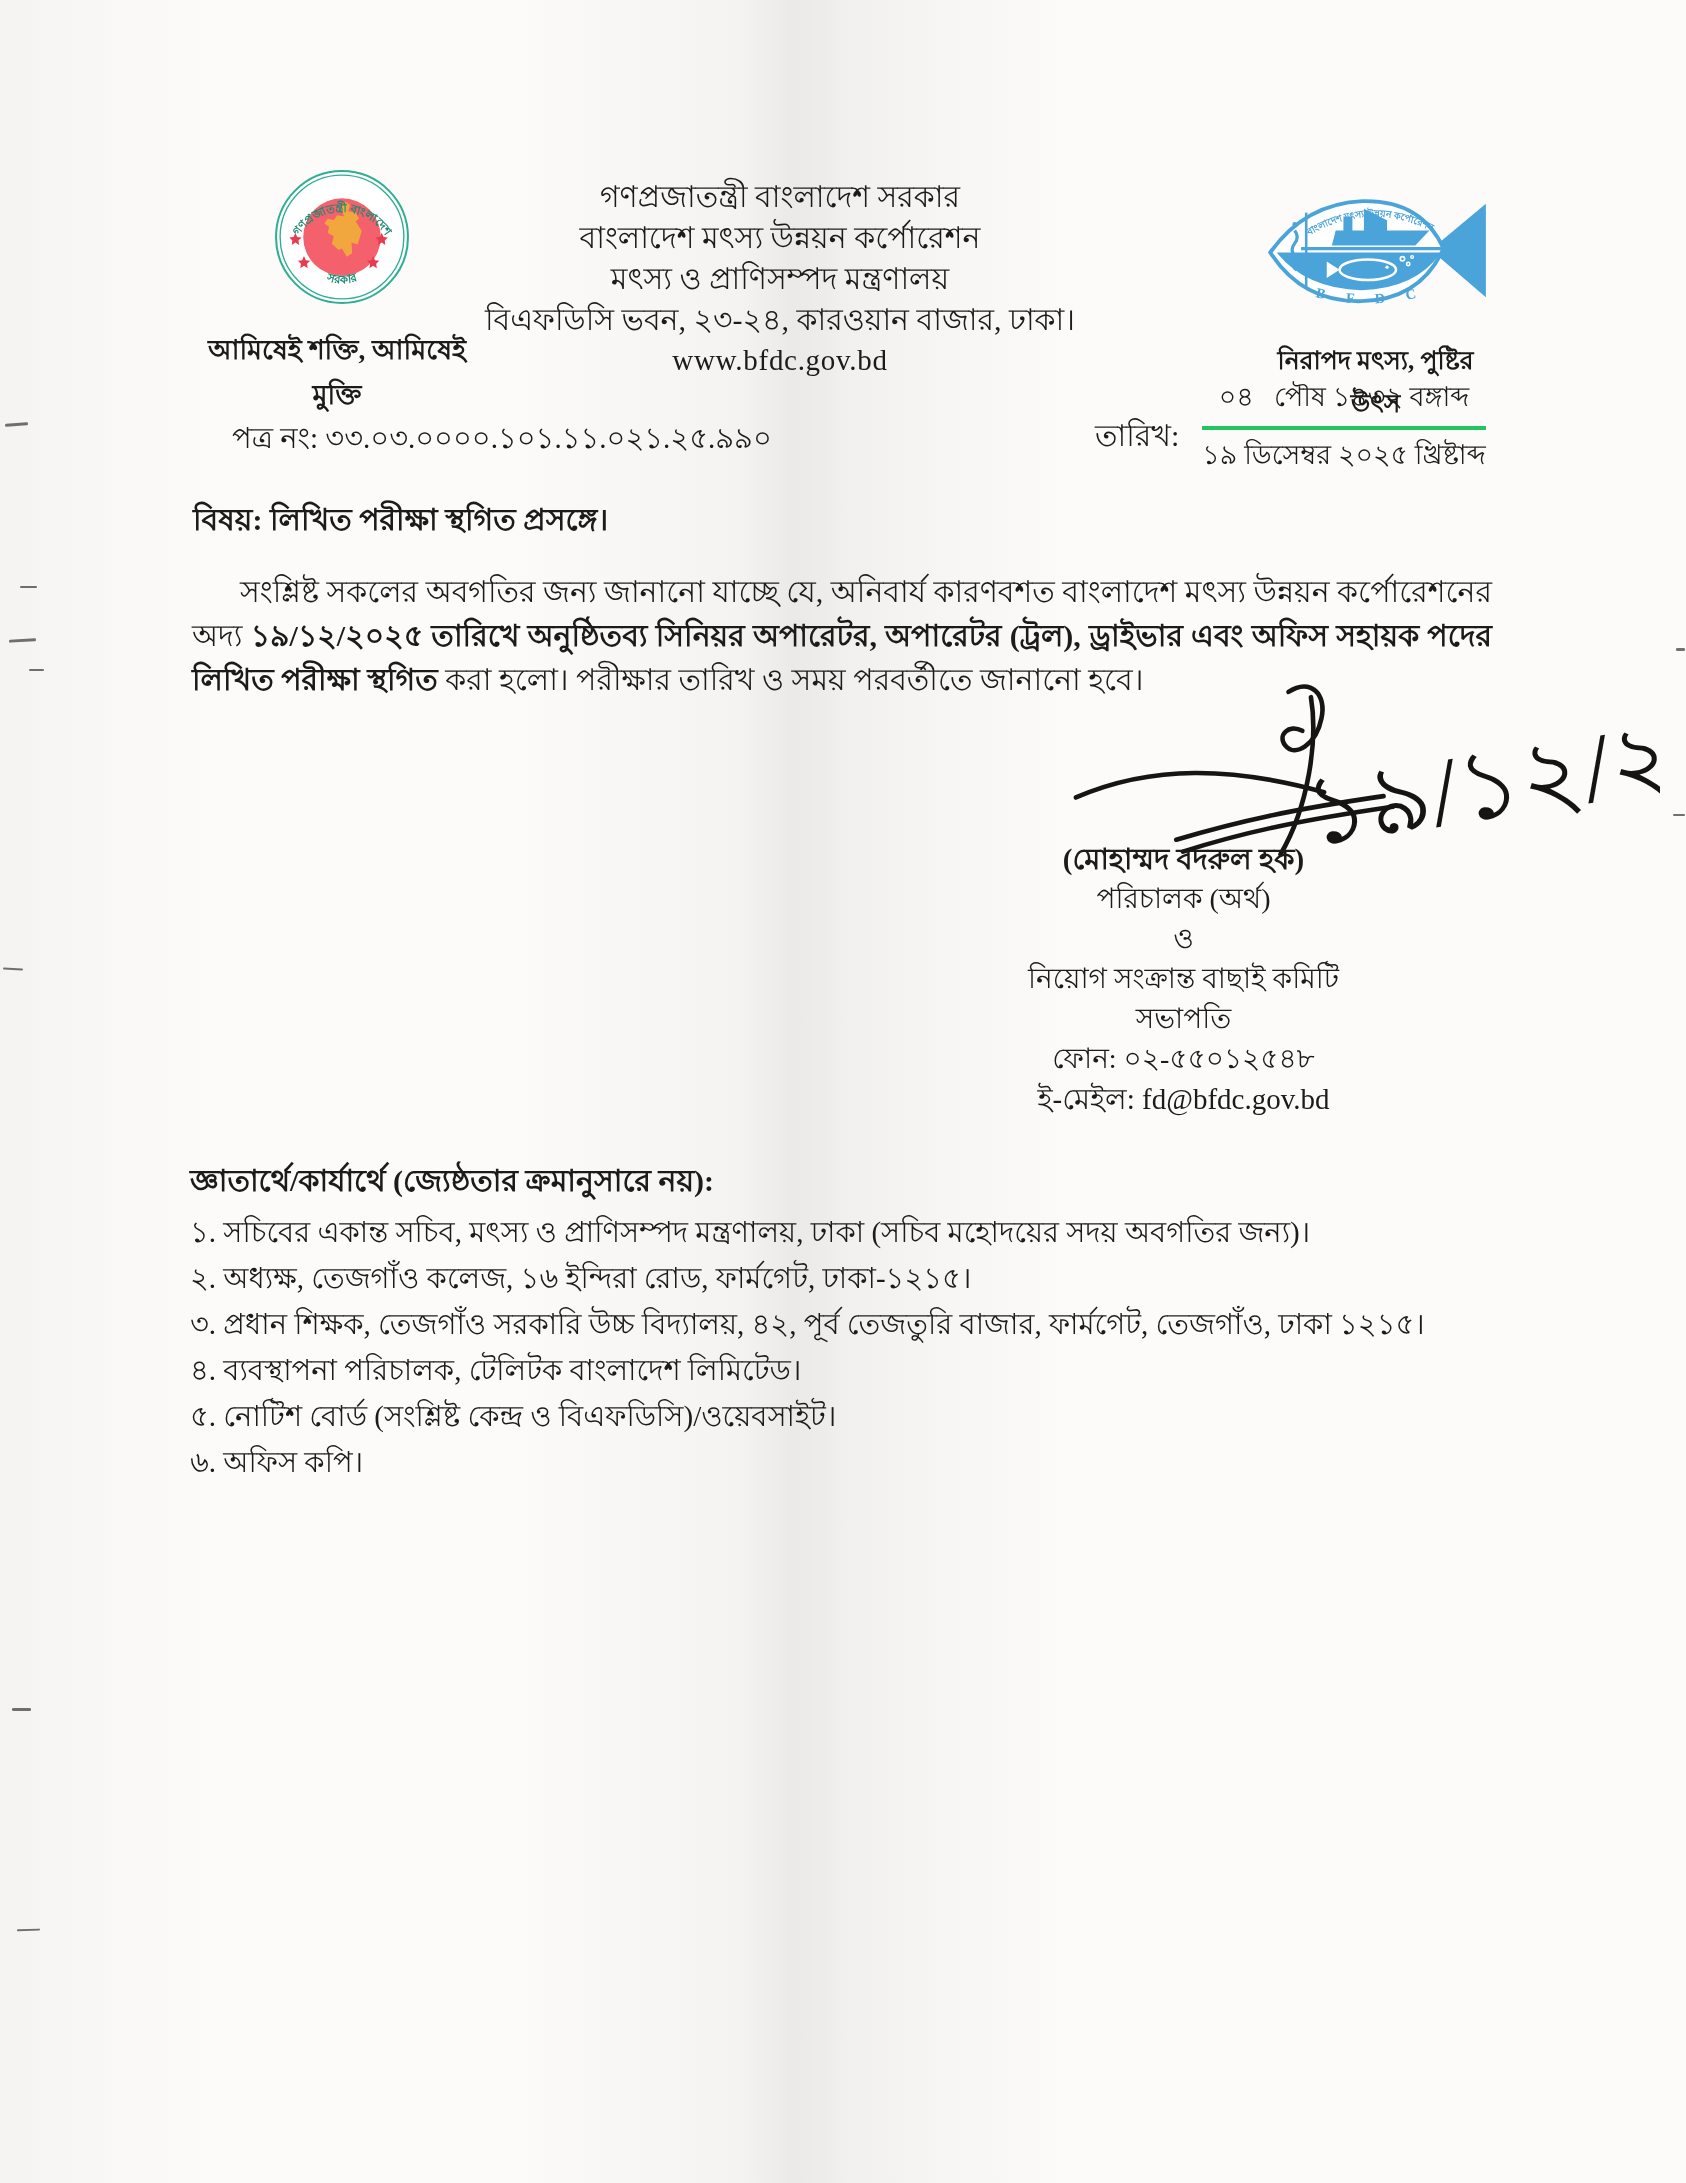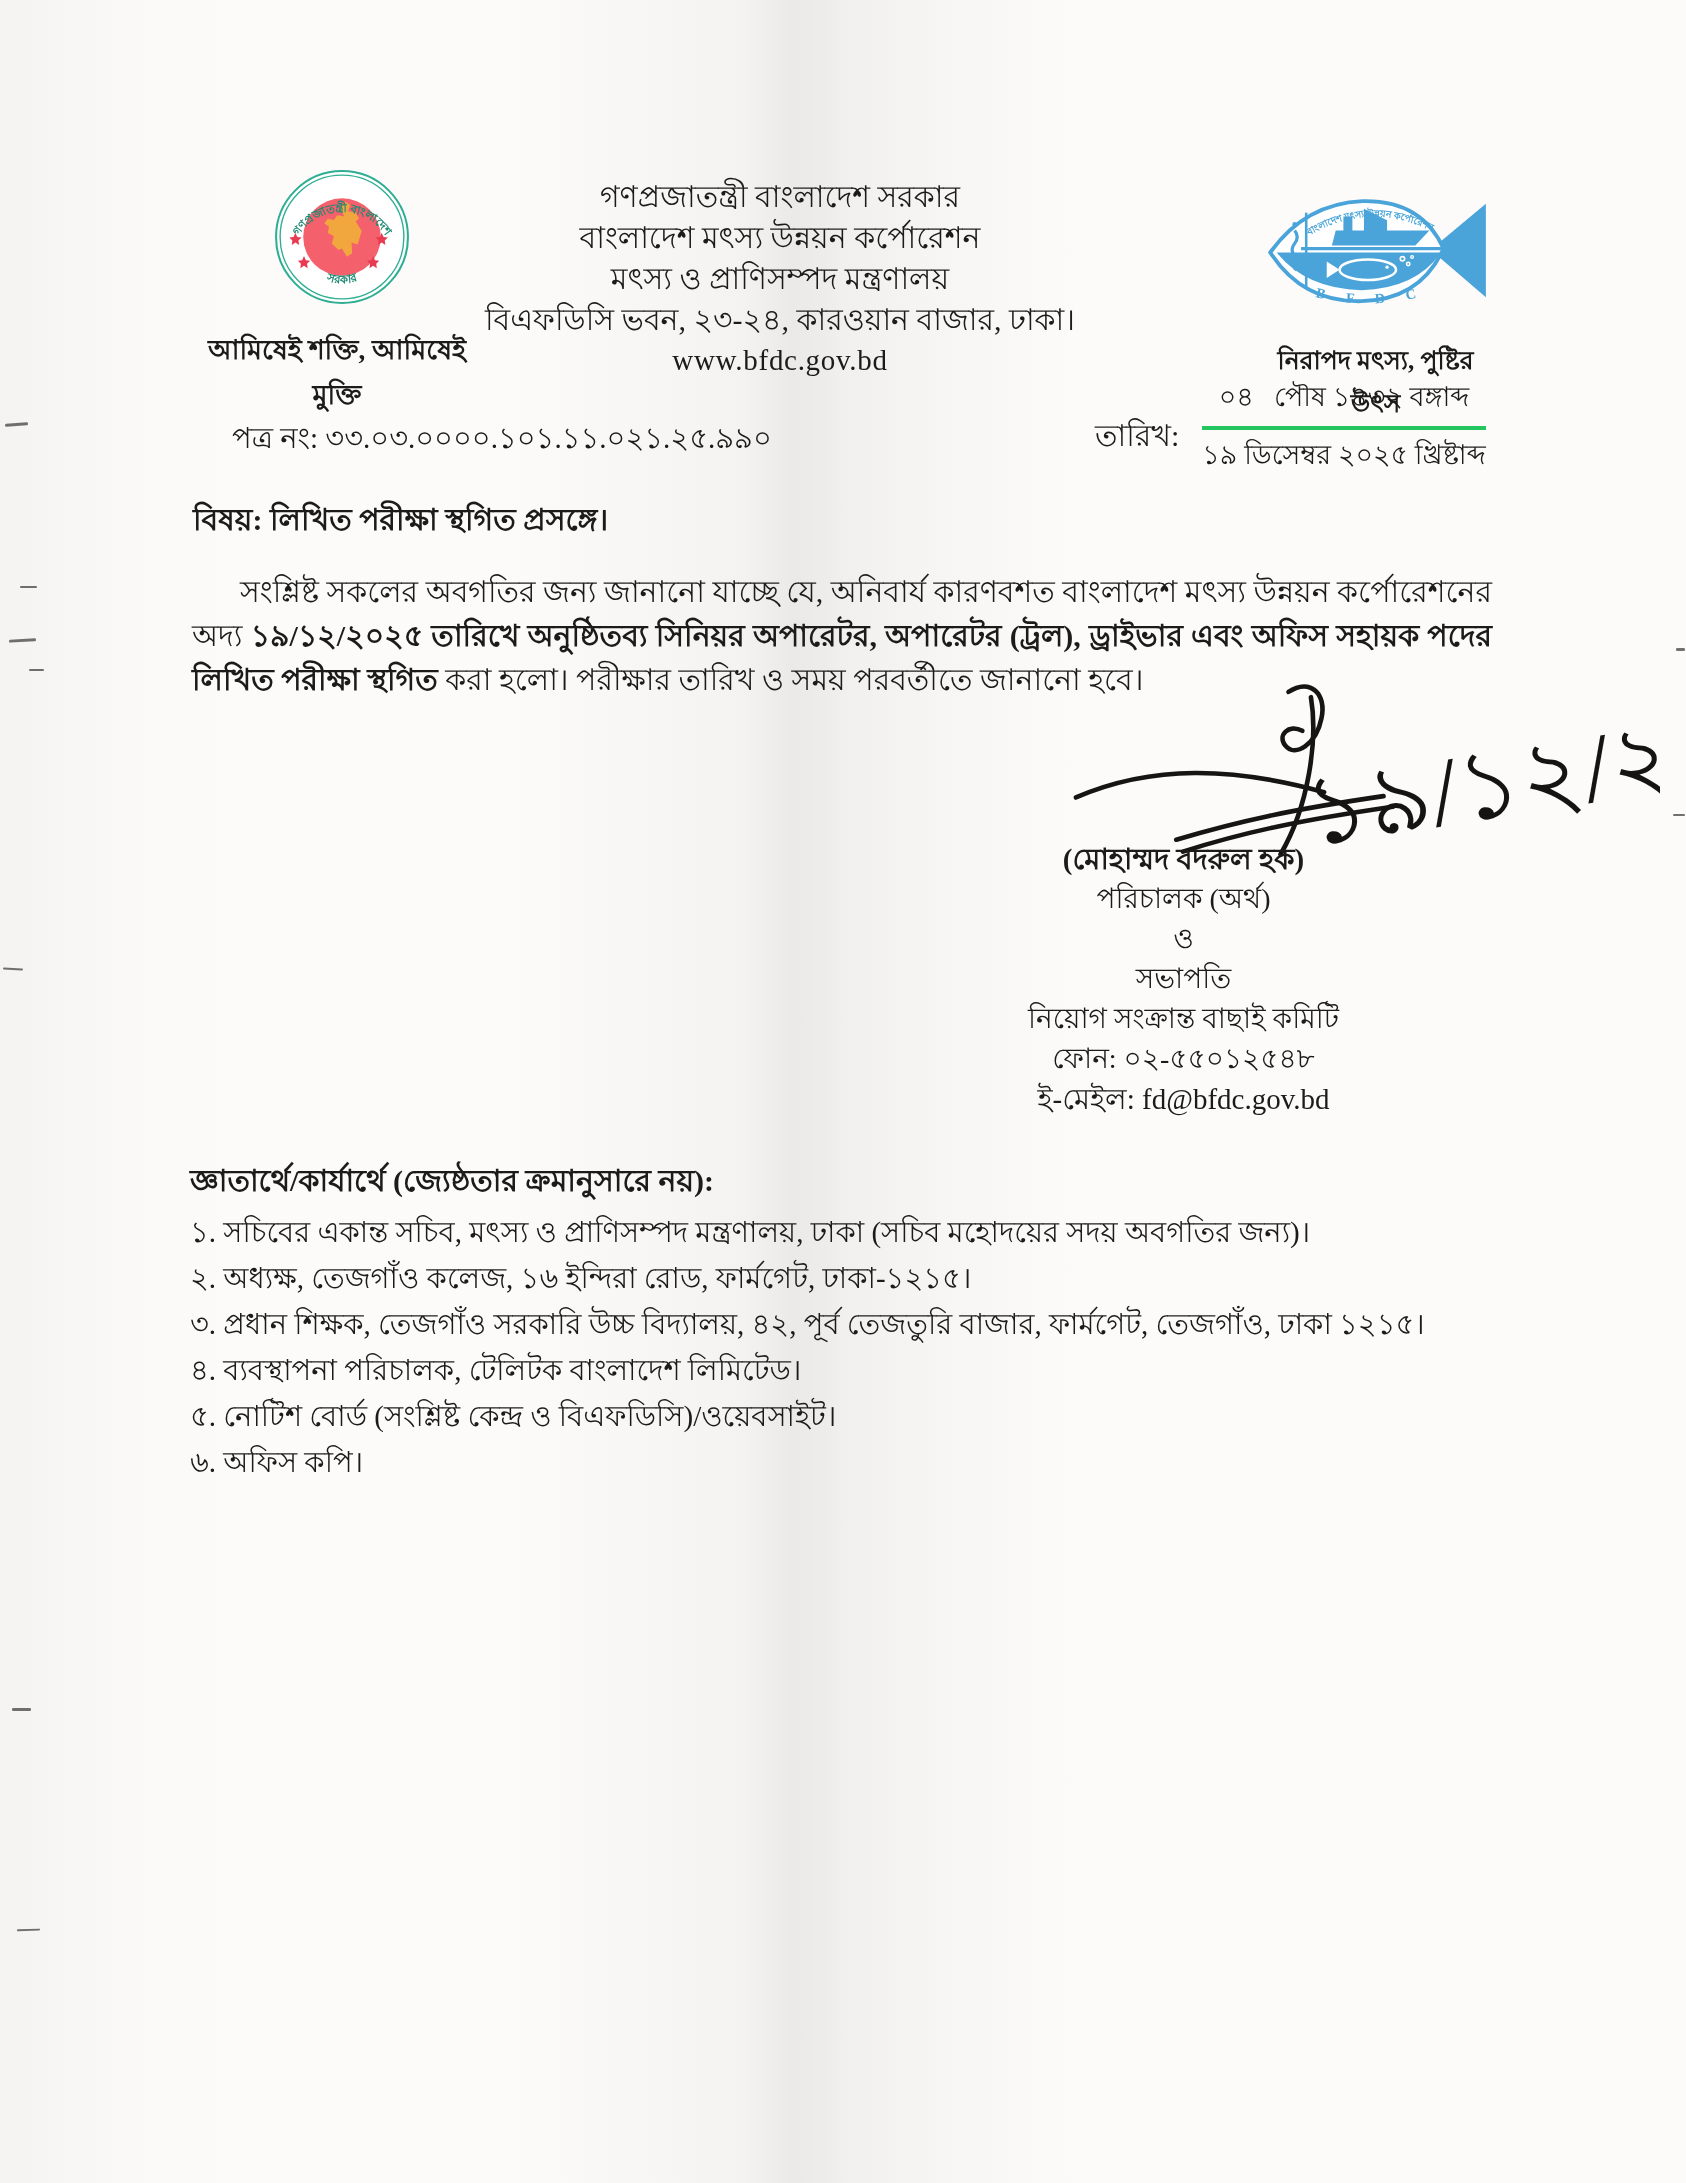--- a/index.html
+++ b/index.html
@@ -143,22 +143,22 @@
       <path d="M 248 242 C 342 214 424 196 562 176"></path>
       <path d="M 258 260 C 352 230 438 212 576 192"></path>
     </g>
     <text x="452" y="252" font-size="148" fill="#151413" transform="rotate(-9 452 252)">১৯/১২/২৫</text>
   </svg>
 
   <div class="sig-block">
     <div class="sig-name">(মোহাম্মদ বদরুল হক)</div>
     <div>পরিচালক (অর্থ)</div>
     <div>ও</div>
+    <div>নিয়োগ সংক্রান্ত বাছাই কমিটি</div>
     <div>সভাপতি</div>
-    <div>নিয়োগ সংক্রান্ত বাছাই কমিটি</div>
     <div>ফোন: ০২-৫৫০১২৫৪৮</div>
     <div class="sig-email"><span>ই-মেইল: </span><span>fd@bfdc.gov.bd</span></div>
   </div>
 
   <div class="dist-head">জ্ঞাতার্থে/কার্যার্থে (জ্যেষ্ঠতার ক্রমানুসারে নয়):</div>
   <div class="dist-list">
 
   <span class="item">১. সচিবের একান্ত সচিব, মৎস্য ও প্রাণিসম্পদ মন্ত্রণালয়, ঢাকা (সচিব মহোদয়ের সদয় অবগতির জন্য)।</span>
       <span class="item">২. অধ্যক্ষ, তেজগাঁও কলেজ, ১৬ ইন্দিরা রোড, ফার্মগেট, ঢাকা-১২১৫।</span>
       <span class="item">৩. প্রধান শিক্ষক, তেজগাঁও সরকারি উচ্চ বিদ্যালয়, ৪২, পূর্ব তেজতুরি বাজার, ফার্মগেট, তেজগাঁও, ঢাকা ১২১৫।</span>

